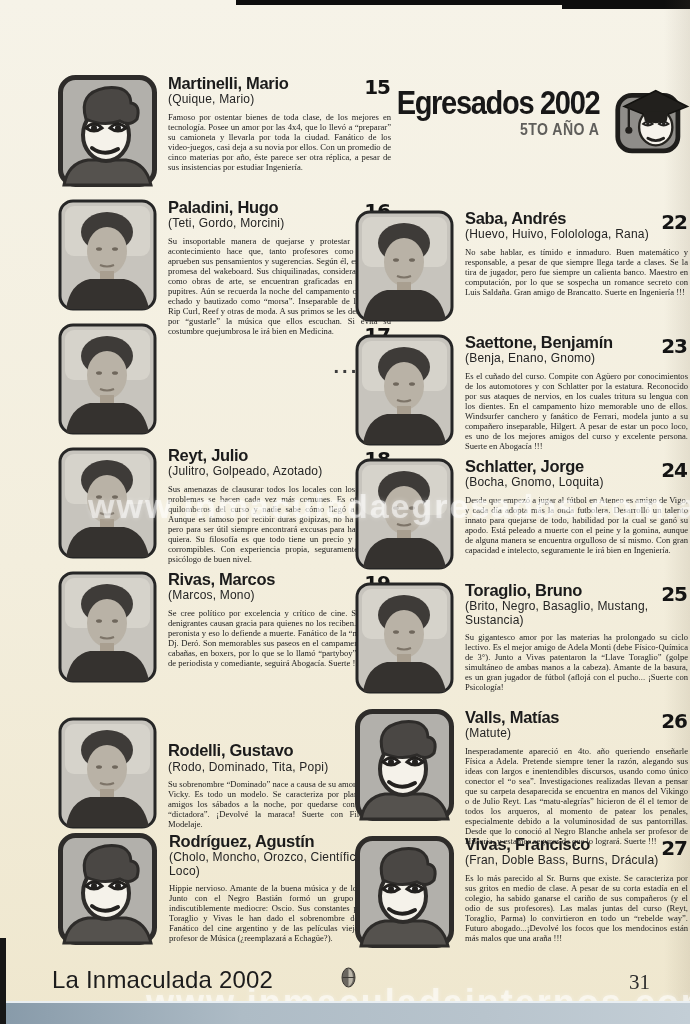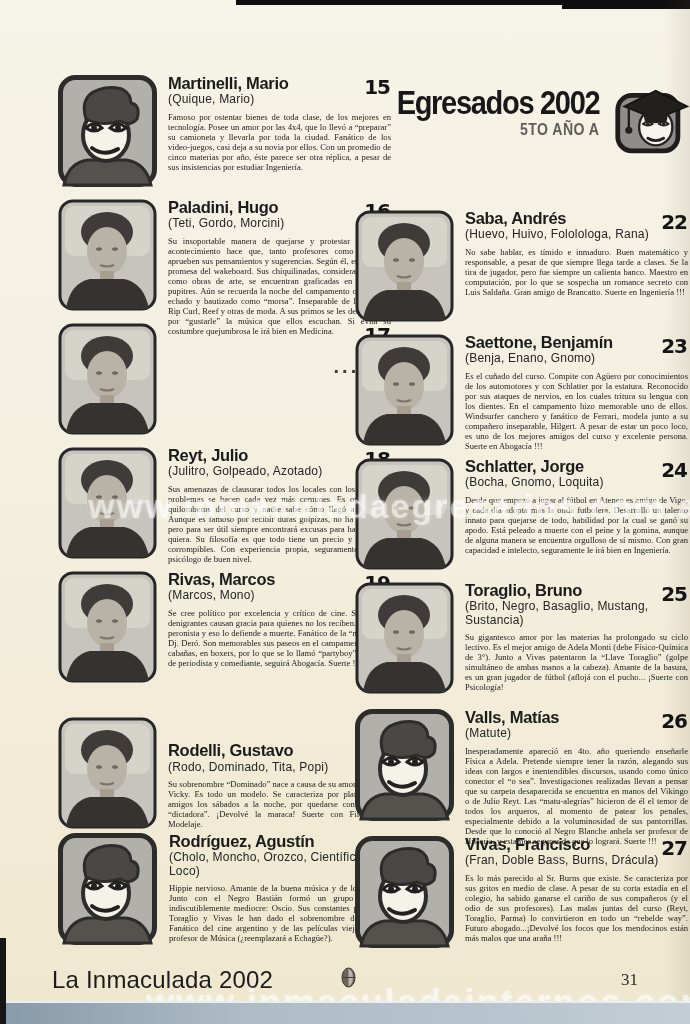--- a/index.html
+++ b/index.html
@@ -41,22 +41,22 @@
     padding-right:34px;white-space:nowrap;overflow:hidden;}
   .nick{font-size:12px;color:#242424;margin-top:1px;line-height:1.1;letter-spacing:0.2px;}
   .desc{margin-top:5px;font-family:"Liberation Serif",serif;font-size:8.6px;line-height:1.17;
     text-align:justify;color:#212121;}
   .entry--placeholder .desc{font-family:"Liberation Sans",sans-serif;text-align:right;
     font-size:20px;color:#3c3c3c;margin-top:32px;padding-right:8px;letter-spacing:3px;font-weight:bold;}
   
   .footer-left{position:absolute;left:52px;top:966px;font-size:24px;color:#1c1c1c;letter-spacing:0.2px;}
   .crest{position:absolute;left:341px;top:967px;width:15px;height:21px;}
   .crest svg{display:block;width:100%;height:100%;}
-  .page-num{position:absolute;right:52px;top:970px;font-family:"Liberation Serif",serif;
-    font-size:17px;color:#2d2d2d;margin-left:12px;}
+  .page-num{position:absolute;right:40px;top:970px;font-family:"Liberation Serif",serif;
+    font-size:21px;color:#2d2d2d;margin-left:12px;}
   
   .watermark{position:absolute;white-space:nowrap;font-weight:bold;
     color:rgba(255,255,255,0.55);text-shadow:0 0 5px rgba(255,255,255,0.35);
     letter-spacing:2px;pointer-events:none;}
   #wm-mid{left:88px;top:487px;font-size:34px;}
   #wm-bottom{left:146px;top:982px;font-size:36px;}
 </style>
 </head>
 <body>
 

